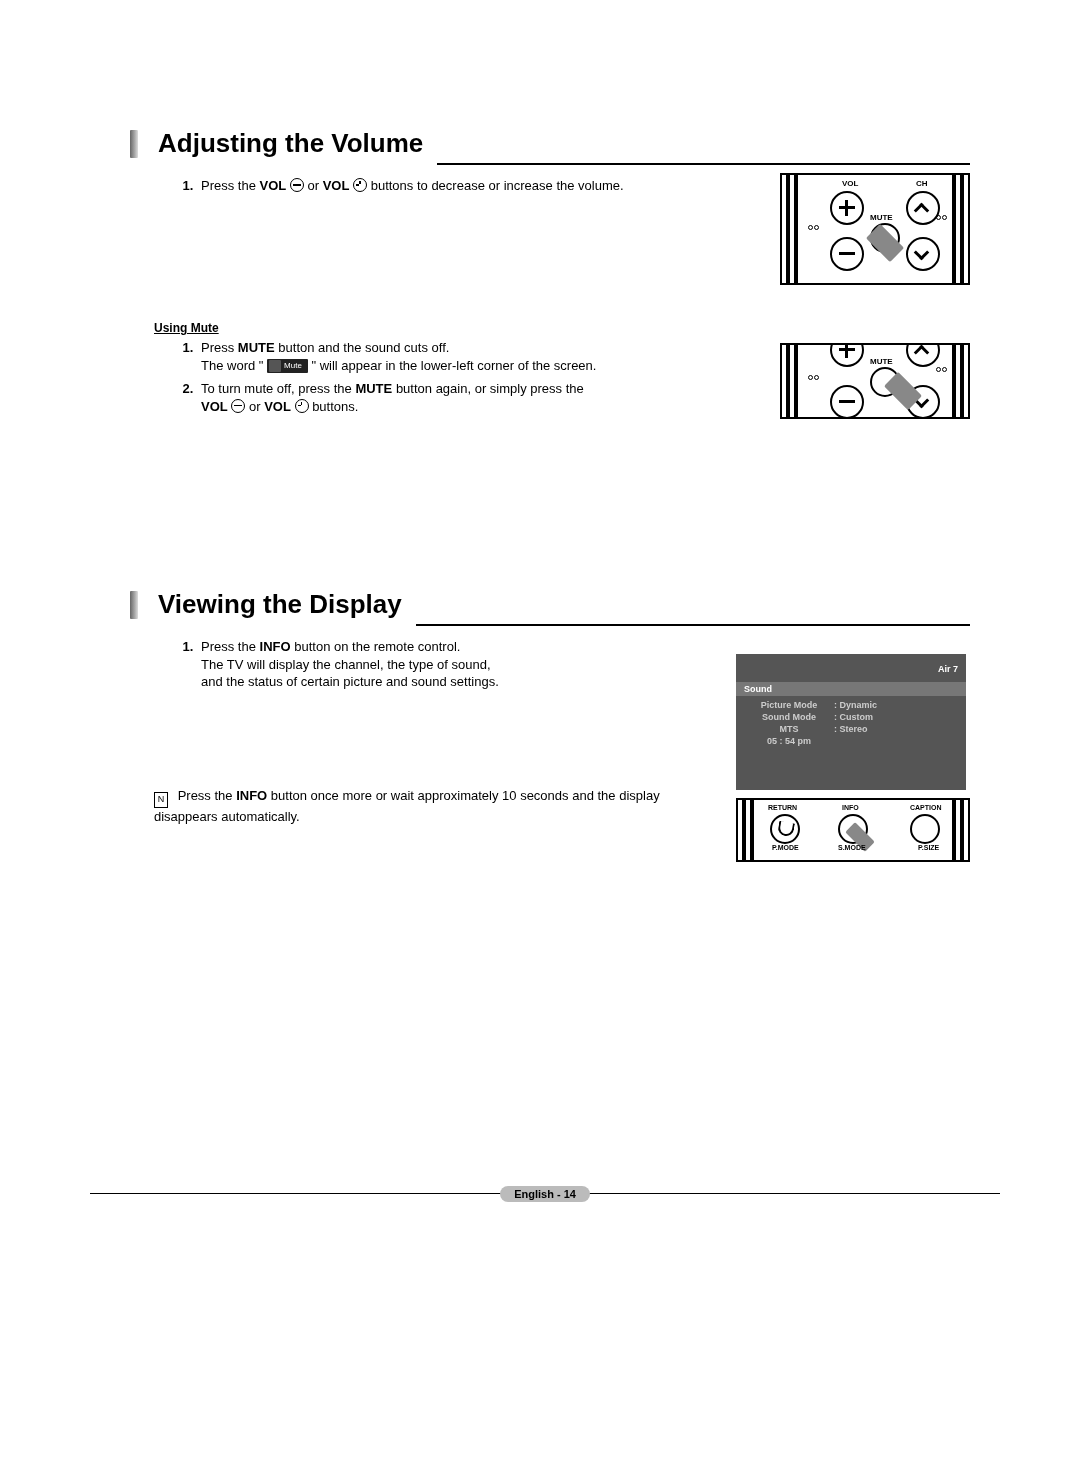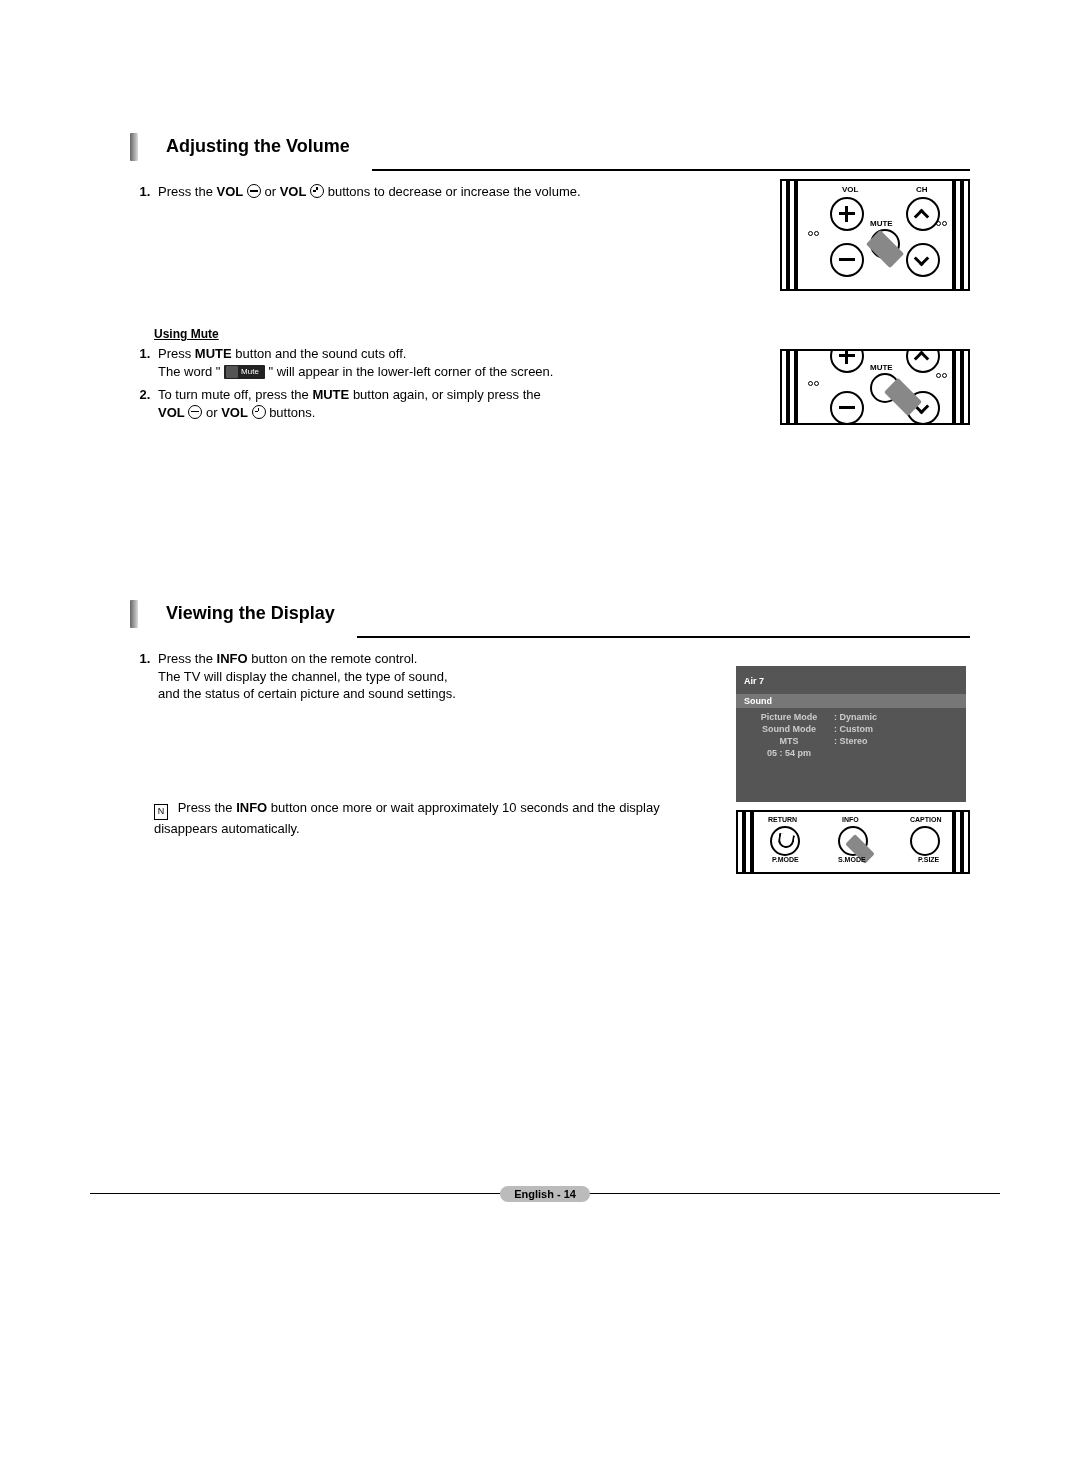--- a/index.html
+++ b/index.html
@@ -27,22 +27,22 @@
     margin-top: 0;
   }
   .section-head .bar {
     width: 8px;
     height: 28px;
     background: linear-gradient(to right, #666 0%, #aaa 60%, #ddd 100%);
     margin-right: 12px;
     border-radius: 1px;
   }
   .section-head h2 {
-    margin: 16px;
-    font-size: 18px;
+    margin: 8px;
+    font-size: 26px;
     font-weight: bold;
     flex: 0 0 auto;
   }
   .section-head .rule {
     flex: 1 1 auto;
     border-bottom: 2px solid #000;
     margin-left: 6px;
     align-self: flex-end;
     margin-bottom: 2px;
   }
@@ -57,20 +57,21 @@
 
   ol.steps {
     margin: 4px 0 0 0;
     padding-left: 24px;
   }
   ol.steps > li {
     margin-bottom: 6px;
     padding-left: 4px;
     font-size: 13px;
     line-height: 1.35;
+    margin-left: 43px;
   }
   ol.steps > li::marker { font-weight: bold; }
 
   .sub-head {
     font-size: 12px;
     font-weight: bold;
     text-decoration: underline;
     margin: 14px 0 4px 24px;
   }
   .sub-body {
@@ -126,21 +127,21 @@
   .mute-pill .ico{
     width:12px;height:12px;background:#555;margin-right:3px;border-radius:1px;
     position:relative;
   }
 
   
   .osd{
     width:230px;background:#555;color:#ccc;font-size:9px;font-weight:bold;
     padding:10px 8px 44px 8px;box-sizing:border-box;
   }
-  .osd .ch{color:#fff;margin-bottom:10px;}
+  .osd .ch{color:#fff;margin-bottom:10px;text-align:right;}
   .osd .band{background:#777;color:#fff;margin:-2px -8px 4px -8px;padding:2px 8px;}
   .osd-row{display:flex;margin-top:2px;}
   .osd-row .k{flex:0 0 90px;text-align:center;}
   .osd-row .v::before{content:": ";}
 
   
   .info-remote{
     border:2px solid #000;width:230px;height:60px;position:relative;background:#fff;overflow:hidden;
   }
   .info-remote .stripe{width:4px;}

